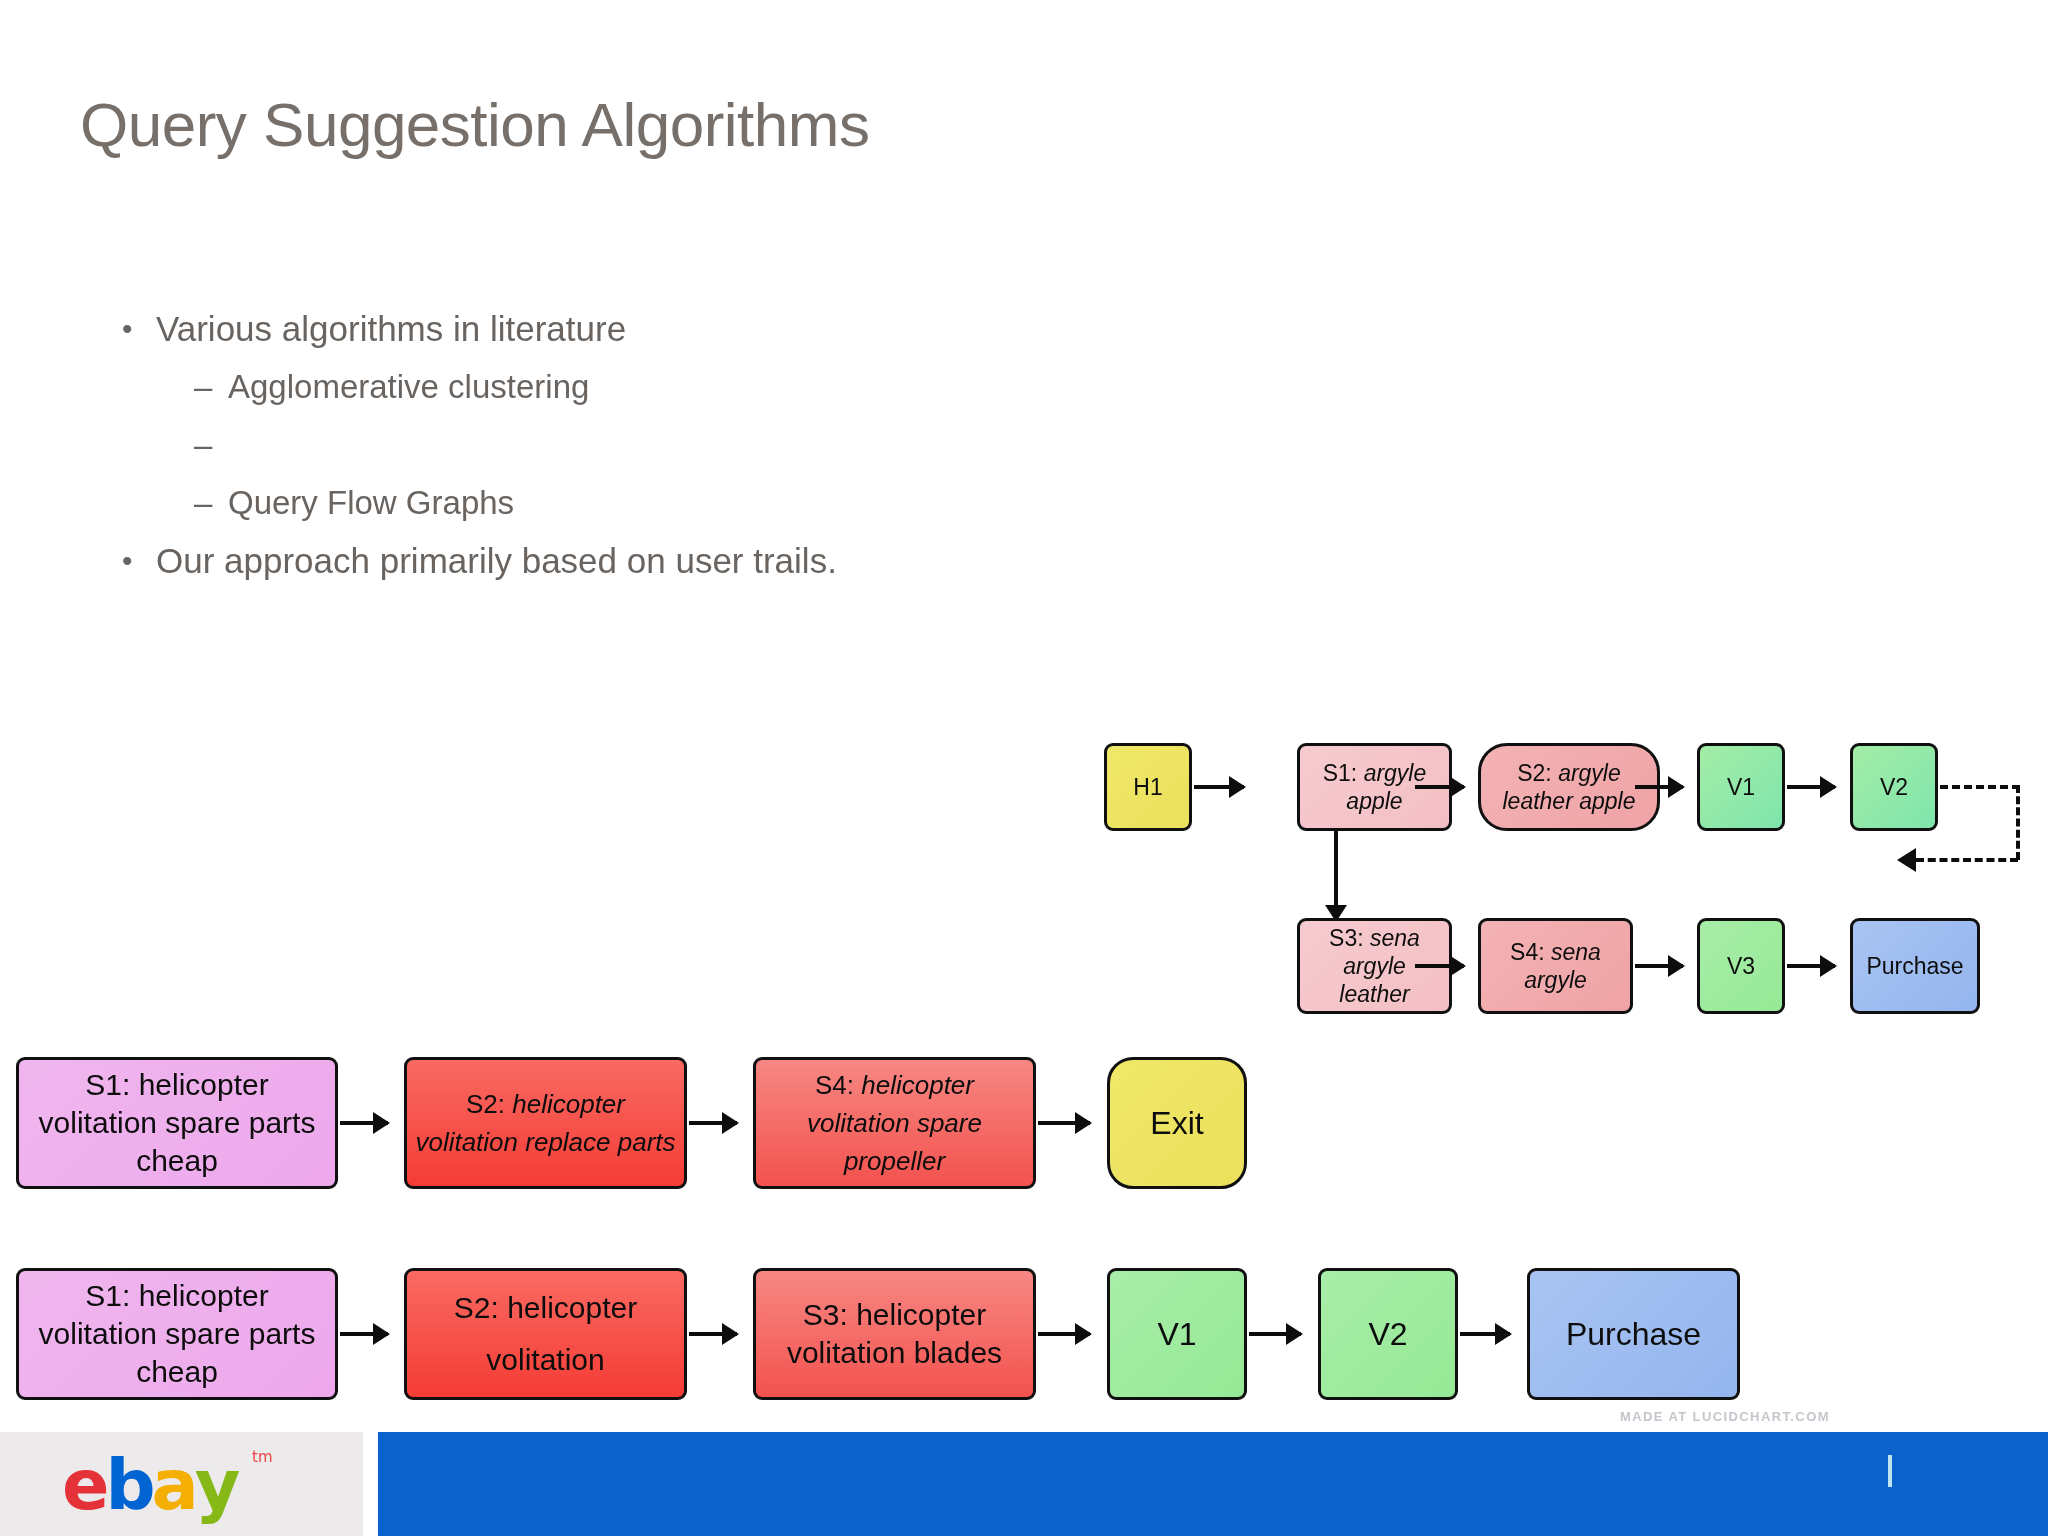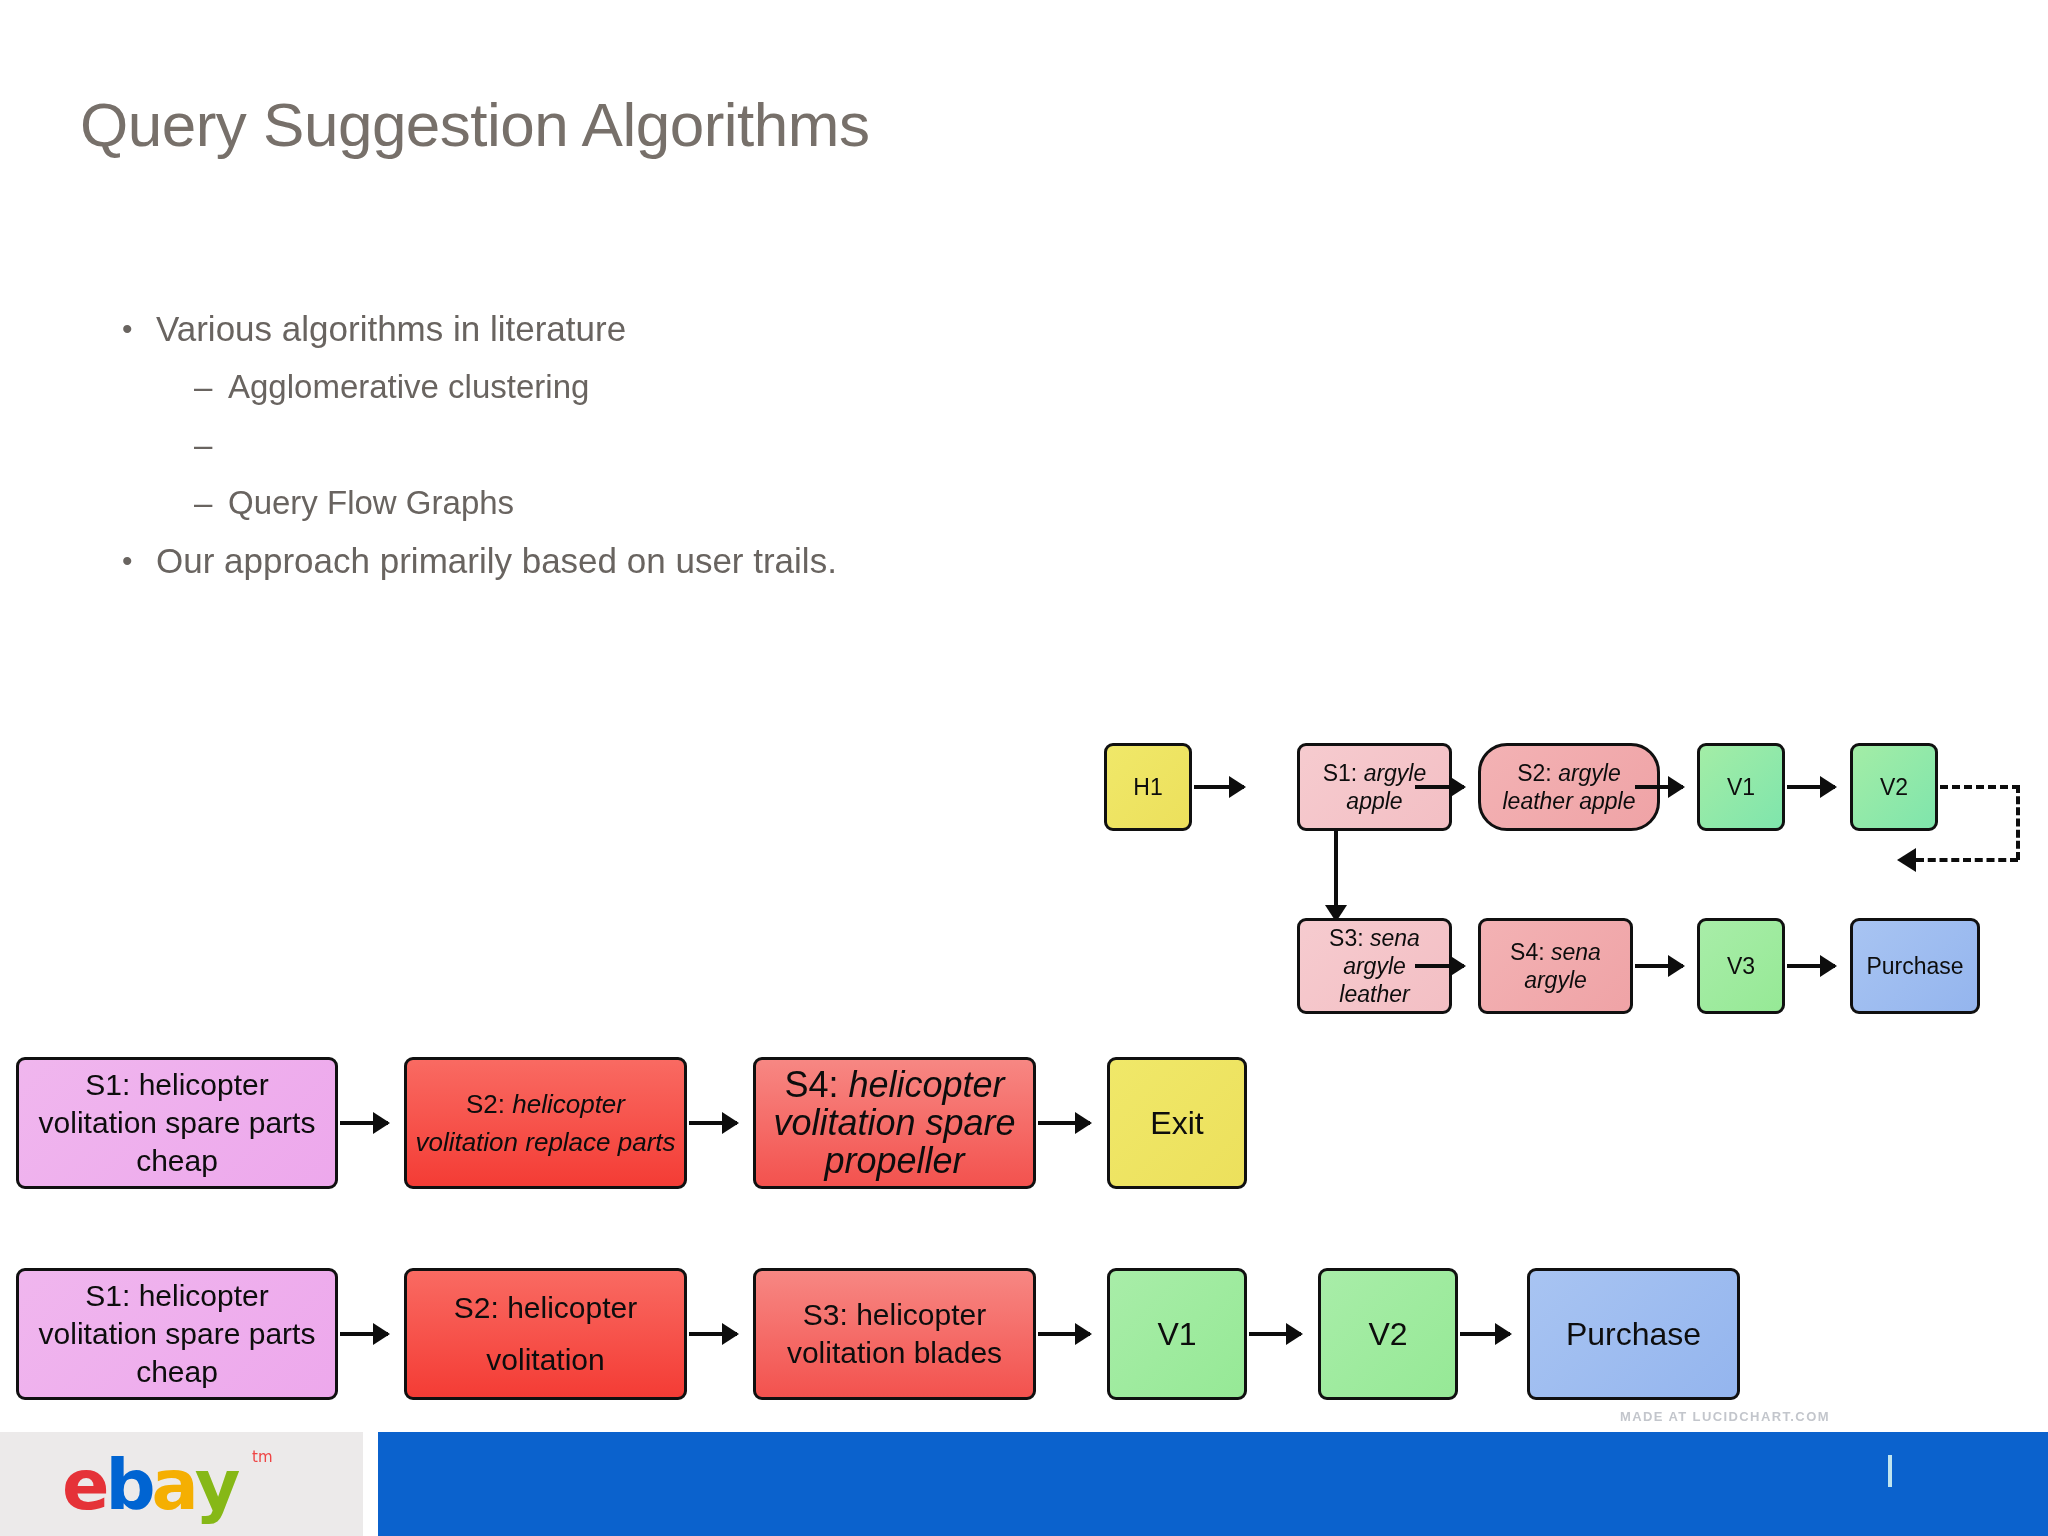--- a/index.html
+++ b/index.html
@@ -198,25 +198,25 @@
 <div class="arrow-h" style="left:1787px;top:964px;width:48px;"></div>
 
 <div class="node f-violet" style="left:16px;top:1057px;width:322px;height:132px;font-size:30px;line-height:38px;">
   <span class="lbl"><span>S1: </span><span>helicopter volitation spare parts cheap</span></span>
 </div>
 
 <div class="node f-red" style="left:404px;top:1057px;width:283px;height:132px;font-size:26px;line-height:38px;">
   <span class="lbl"><span>S2: </span><span class="em">helicopter volitation replace parts</span></span>
 </div>
 
-<div class="node f-red2" style="left:753px;top:1057px;width:283px;height:132px;font-size:36px;line-height:38px;">
+<div class="node f-red2" style="left:753px;top:1057px;width:283px;height:132px;font-size:26px;line-height:38px;">
   <span class="lbl"><span>S4: </span><span class="em">helicopter volitation spare propeller</span></span>
 </div>
 
-<div class="node f-yellow" style="left:1107px;top:1057px;width:140px;height:132px;font-size:32px;">
+<div class="node f-yellow" style="left:1107px;top:1057px;width:140px;height:132px;font-size:32px;border-radius:26px;">
   <span class="lbl">Exit</span>
 </div>
 
 <div class="arrow-h" style="left:340px;top:1121px;width:48px;"></div>
 <div class="arrow-h" style="left:689px;top:1121px;width:48px;"></div>
 <div class="arrow-h" style="left:1038px;top:1121px;width:52px;"></div>
 
 <div class="node f-violet" style="left:16px;top:1268px;width:322px;height:132px;font-size:30px;line-height:38px;">
   <span class="lbl"><span>S1: </span><span>helicopter volitation spare parts cheap</span></span>
 </div>

